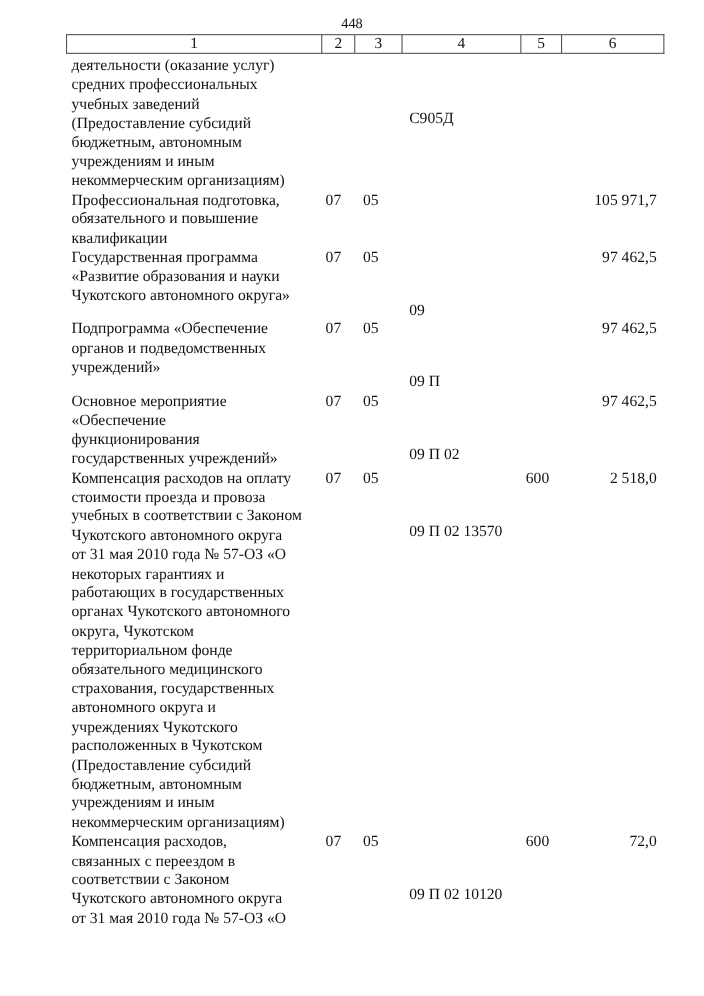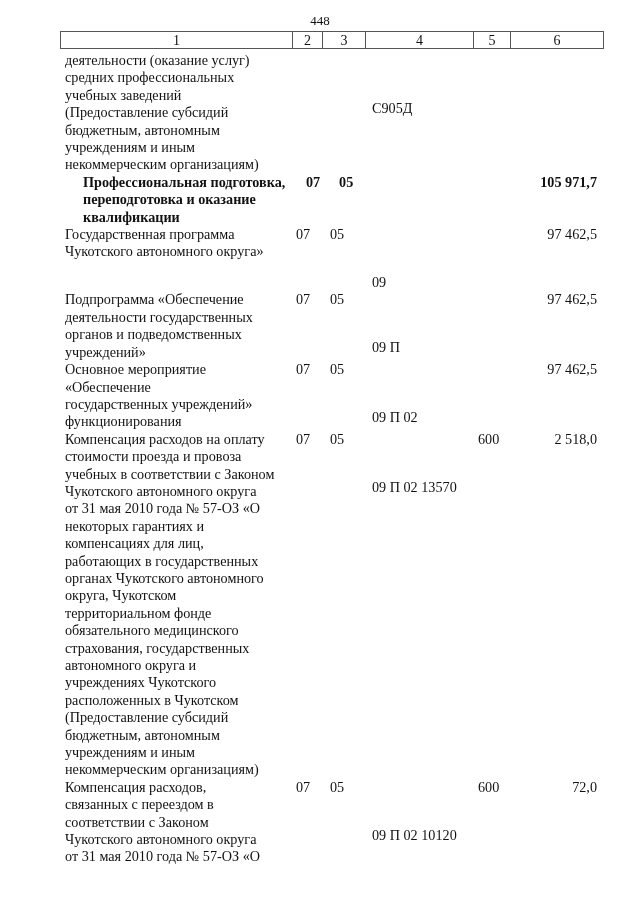--- a/index.html
+++ b/index.html
@@ -25,21 +25,21 @@
     position: absolute; top: 52px; left: 60px; width: 545px;
   }
   .row { display: flex; align-items: flex-start; }
   .cell { line-height: 17.4px; }
   .c1 { width: 232px; padding-left: 5px; box-sizing: border-box; }
   .c2 { width: 30px; padding-left: 4px; box-sizing: border-box; }
   .c3 { width: 43px; padding-left: 8px; box-sizing: border-box; }
   .c4 { width: 108px; padding-left: 7px; box-sizing: border-box; white-space: nowrap; margin-top: 48px; }
   .c5 { width: 37px; padding-left: 5px; box-sizing: border-box; }
   .c6 { width: 95px; padding-right: 8px; text-align: right; box-sizing: border-box; white-space: nowrap; }
-  .bold { font-weight: bold; margin-left: 18px; }
+  .bold { font-weight: normal; }
   .line { display: block; white-space: nowrap; }
 </style>
 </head>
 <body>
 
 <div class="page-number">448</div>
 
 <table class="header-table">
   <colgroup>
     <col style="width:232px">
@@ -74,75 +74,74 @@
       </div>
       <div class="cell c2"></div>
       <div class="cell c3"></div>
       <div class="cell c4">С905Д</div>
       <div class="cell c5"></div>
       <div class="cell c6"></div>
     </div>
     <div class="row bold">
       <div class="cell c1">
         <span class="line">Профессиональная подготовка,</span>
-        <span class="line">переподготовка и оказание</span>
+        <span class="line">обязательного и повышение</span>
         <span class="line">квалификации</span>
       </div>
       <div class="cell c2">07</div>
       <div class="cell c3">05</div>
       <div class="cell c4"></div>
       <div class="cell c5"></div>
       <div class="cell c6">105 971,7</div>
     </div>
     <div class="row">
       <div class="cell c1">
         <span class="line">Государственная программа</span>
+        <span class="line">«Развитие образования и науки</span>
         <span class="line">Чукотского автономного округа»</span>
       </div>
       <div class="cell c2">07</div>
       <div class="cell c3">05</div>
       <div class="cell c4">09</div>
       <div class="cell c5"></div>
       <div class="cell c6">97 462,5</div>
     </div>
     <div class="row">
       <div class="cell c1">
         <span class="line">Подпрограмма «Обеспечение</span>
-        <span class="line">деятельности государственных</span>
         <span class="line">органов и подведомственных</span>
         <span class="line">учреждений»</span>
       </div>
       <div class="cell c2">07</div>
       <div class="cell c3">05</div>
       <div class="cell c4">09 П</div>
       <div class="cell c5"></div>
       <div class="cell c6">97 462,5</div>
     </div>
     <div class="row">
       <div class="cell c1">
         <span class="line">Основное мероприятие</span>
         <span class="line">«Обеспечение</span>
+        <span class="line">функционирования</span>
         <span class="line">государственных учреждений»</span>
-        <span class="line">функционирования</span>
       </div>
       <div class="cell c2">07</div>
       <div class="cell c3">05</div>
       <div class="cell c4">09 П 02</div>
       <div class="cell c5"></div>
       <div class="cell c6">97 462,5</div>
     </div>
     <div class="row">
       <div class="cell c1">
         <span class="line">Компенсация расходов на оплату</span>
         <span class="line">стоимости проезда и провоза</span>
         <span class="line">учебных в соответствии с Законом</span>
         <span class="line">Чукотского автономного округа</span>
         <span class="line">от 31 мая 2010 года № 57-ОЗ «О</span>
         <span class="line">некоторых гарантиях и</span>
-        <span class="line">компенсациях для лиц,</span>
         <span class="line">работающих в государственных</span>
         <span class="line">органах Чукотского автономного</span>
         <span class="line">округа, Чукотском</span>
         <span class="line">территориальном фонде</span>
         <span class="line">обязательного медицинского</span>
         <span class="line">страхования, государственных</span>
         <span class="line">автономного округа и</span>
         <span class="line">учреждениях Чукотского</span>
         <span class="line">расположенных в Чукотском</span>
         <span class="line">(Предоставление субсидий</span>

